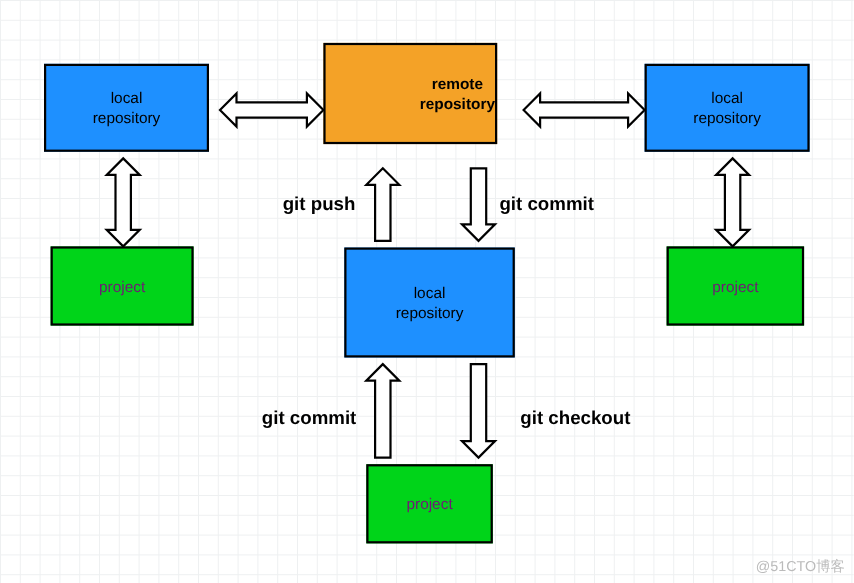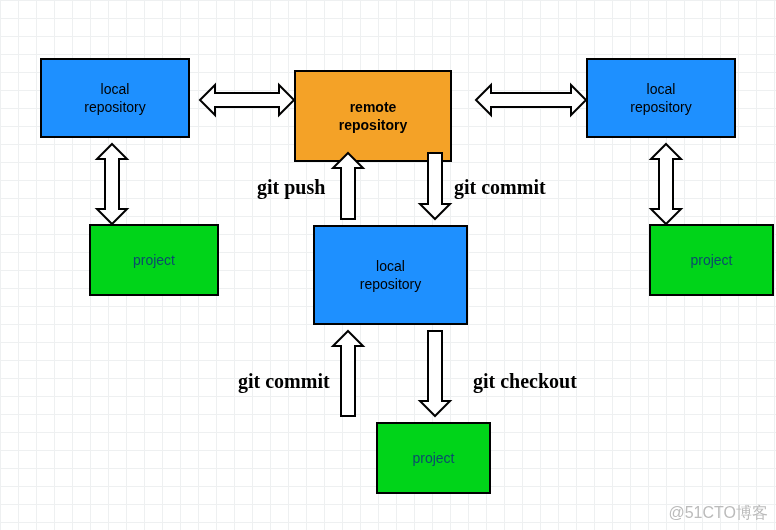--- a/index.html
+++ b/index.html
@@ -23,49 +23,48 @@
     position:absolute;
     display:flex;align-items:center;justify-content:center;
     text-align:center;
     border:2px solid #000;
     font-size:14px;
     line-height:1.3;
     box-sizing:border-box;
   }
   .blue{background:#1e90ff;color:#000;}
   .orange{background:#f4a227;color:#000;font-weight:bold;}
-  .green{background:#00d419;color:#0c4a6e;margin-left:43px;}
+  .green{background:#00d419;color:#701a75;}
   .lbl{
     position:absolute;
-    font-size:20px;
+    font-size:17px;
     font-weight:bold;
     color:#000;
     white-space:nowrap;
-    font-family:Liberation Serif, serif;
   }
   .watermark{
     position:absolute;
     right:8px;bottom:6px;
-    font-size:16px;
+    font-size:13px;
     color:#bbb;
   }
   svg.arrows{position:absolute;inset:0;width:776px;height:530px;pointer-events:none;}
   svg .arr{fill:#fff;stroke:#000;stroke-width:2;}
 </style>
 </head>
 <body>
 
 <div class="grid"></div>
 
 <div class="stage">
 
   <div class="box blue" style="left:40px; top:58px; width:150px;height:80px;">
       <span>local<br>repository</span>
     </div>
-  <div class="box orange" style="left:294px;top:70px; width:158px;height:92px;">
+  <div class="box orange" style="left:294px;top:39px; width:158px;height:92px;justify-content:flex-end;">
       <span>remote<br>repository</span>
     </div>
   <div class="box blue" style="left:586px;top:58px; width:150px;height:80px;">
       <span>local<br>repository</span>
     </div>
 
   <div class="box blue" style="left:313px;top:225px;width:155px;height:100px;">
       <span>local<br>repository</span>
     </div>
 

